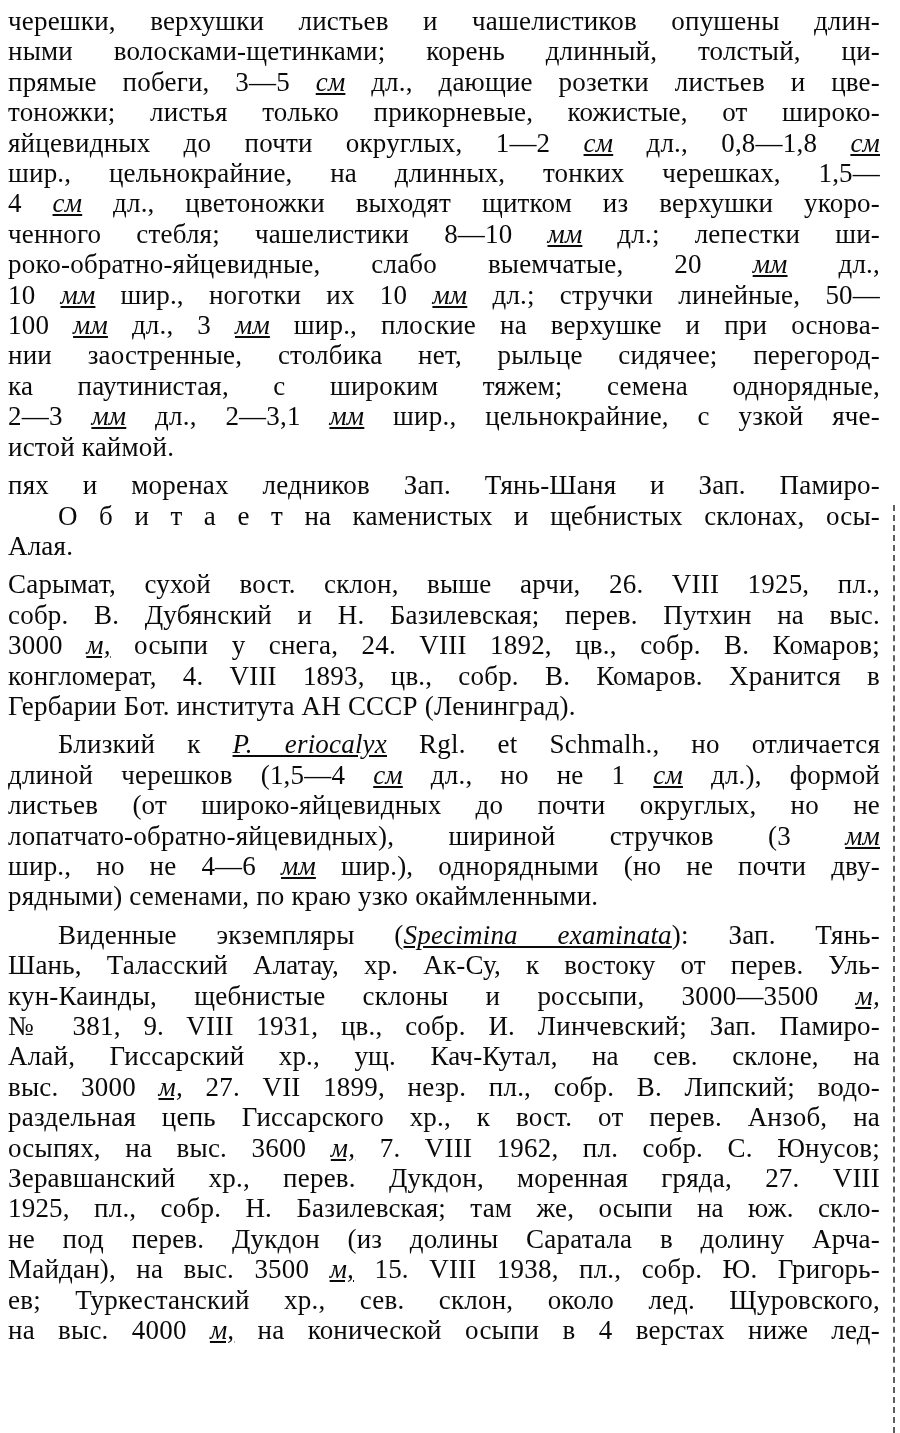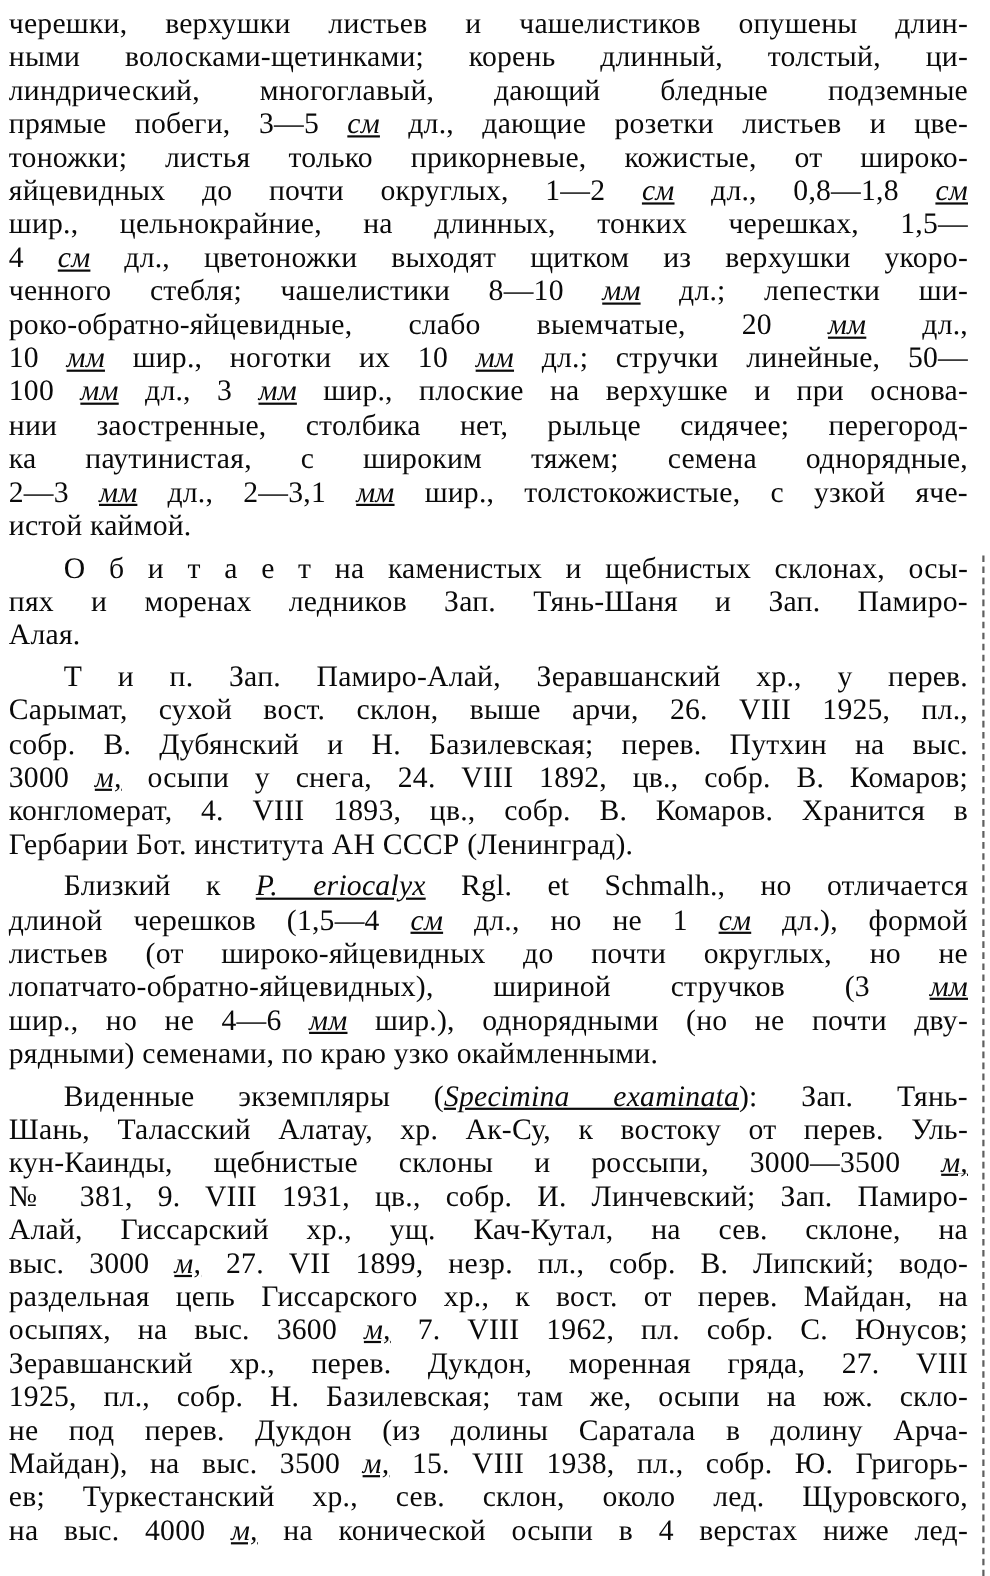--- a/index.html
+++ b/index.html
@@ -49,42 +49,40 @@
   }
 </style>
 </head>
 <body>
 
 <div class="page">
   <div class="text-col">
       <div class="para">
         <div class="line"><span>черешки, верхушки листьев и чашелистиков опушены длин-</span></div>
         <div class="line"><span>ными волосками-щетинками; корень длинный, толстый, ци-</span></div>
-        <div class="line"><span>линдрический, многоглавый, дающий бледные подземные</span></div>
         <div class="line"><span>прямые побеги, 3—5 </span><span class="it">см</span><span> дл., дающие розетки листьев и цве-</span></div>
         <div class="line"><span>тоножки; листья только прикорневые, кожистые, от широко-</span></div>
         <div class="line"><span>яйцевидных до почти округлых, 1—2 </span><span class="it">см</span><span> дл., 0,8—1,8 </span><span class="it">см</span></div>
         <div class="line"><span>шир., цельнокрайние, на длинных, тонких черешках, 1,5—</span></div>
         <div class="line"><span>4 </span><span class="it">см</span><span> дл., цветоножки выходят щитком из верхушки укоро-</span></div>
         <div class="line"><span>ченного стебля; чашелистики 8—10 </span><span class="it">мм</span><span> дл.; лепестки ши-</span></div>
         <div class="line"><span>роко-обратно-яйцевидные, слабо выемчатые, 20 </span><span class="it">мм</span><span> дл.,</span></div>
         <div class="line"><span>10 </span><span class="it">мм</span><span> шир., ноготки их 10 </span><span class="it">мм</span><span> дл.; стручки линейные, 50—</span></div>
         <div class="line"><span>100 </span><span class="it">мм</span><span> дл., 3 </span><span class="it">мм</span><span> шир., плоские на верхушке и при основа-</span></div>
         <div class="line"><span>нии заостренные, столбика нет, рыльце сидячее; перегород-</span></div>
         <div class="line"><span>ка паутинистая, с широким тяжем; семена однорядные,</span></div>
-        <div class="line"><span>2—3 </span><span class="it">мм</span><span> дл., 2—3,1 </span><span class="it">мм</span><span> шир., толстокожистые, с узкой яче-</span></div>
+        <div class="line"><span>2—3 </span><span class="it">мм</span><span> дл., 2—3,1 </span><span class="it">мм</span><span> шир., цельнокрайние, с узкой яче-</span></div>
         <div class="line end"><span>истой каймой.</span></div>
       </div>
       <div class="para">
+        <div class="line"><span>пях и моренах ледников Зап. Тянь-Шаня и Зап. Памиро-</span></div>
         <div class="line indent"><span>О б и т а е т  на каменистых и щебнистых склонах, осы-</span></div>
-        <div class="line"><span>пях и моренах ледников Зап. Тянь-Шаня и Зап. Памиро-</span></div>
         <div class="line end"><span>Алая.</span></div>
       </div>
       <div class="para">
-        <div class="line indent"><span>Т и п. Зап. Памиро-Алай, Зеравшанский хр., у перев.</span></div>
         <div class="line"><span>Сарымат, сухой вост. склон, выше арчи, 26. VIII 1925, пл.,</span></div>
         <div class="line"><span>собр. В. Дубянский и Н. Базилевская; перев. Путхин на выс.</span></div>
         <div class="line"><span>3000 </span><span class="it">м,</span><span> осыпи у снега, 24. VIII 1892, цв., собр. В. Комаров;</span></div>
         <div class="line"><span>конгломерат, 4. VIII 1893, цв., собр. В. Комаров. Хранится в</span></div>
         <div class="line end"><span>Гербарии Бот. института АН СССР (Ленинград).</span></div>
       </div>
       <div class="para">
         <div class="line indent"><span>Близкий к </span><span class="it">P. eriocalyx</span><span> Rgl. et Schmalh., но отличается</span></div>
         <div class="line"><span>длиной черешков (1,5—4 </span><span class="it">см</span><span> дл., но не 1 </span><span class="it">см</span><span> дл.), формой</span></div>
         <div class="line"><span>листьев (от широко-яйцевидных до почти округлых, но не</span></div>
@@ -92,21 +90,21 @@
         <div class="line"><span>шир., но не 4—6 </span><span class="it">мм</span><span> шир.), однорядными (но не почти дву-</span></div>
         <div class="line end"><span>рядными) семенами, по краю узко окаймленными.</span></div>
       </div>
       <div class="para">
         <div class="line indent"><span>Виденные экземпляры (</span><span class="it">Specimina examinata</span><span>): Зап. Тянь-</span></div>
         <div class="line"><span>Шань, Таласский Алатау, хр. Ак-Су, к востоку от перев. Уль-</span></div>
         <div class="line"><span>кун-Каинды, щебнистые склоны и россыпи, 3000—3500 </span><span class="it">м,</span></div>
         <div class="line"><span>№ 381, 9. VIII 1931, цв., собр. И. Линчевский; Зап. Памиро-</span></div>
         <div class="line"><span>Алай, Гиссарский хр., ущ. Кач-Кутал, на сев. склоне, на</span></div>
         <div class="line"><span>выс. 3000 </span><span class="it">м,</span><span> 27. VII 1899, незр. пл., собр. В. Липский; водо-</span></div>
-        <div class="line"><span>раздельная цепь Гиссарского хр., к вост. от перев. Майдан, на</span></div>
+        <div class="line"><span>раздельная цепь Гиссарского хр., к вост. от перев. Анзоб, на</span></div>
         <div class="line"><span>осыпях, на выс. 3600 </span><span class="it">м,</span><span> 7. VIII 1962, пл. собр. С. Юнусов;</span></div>
         <div class="line"><span>Зеравшанский хр., перев. Дукдон, моренная гряда, 27. VIII</span></div>
         <div class="line"><span>1925, пл., собр. Н. Базилевская; там же, осыпи на юж. скло-</span></div>
         <div class="line"><span>не под перев. Дукдон (из долины Саратала в долину Арча-</span></div>
         <div class="line"><span>Майдан), на выс. 3500 </span><span class="it">м,</span><span> 15. VIII 1938, пл., собр. Ю. Григорь-</span></div>
         <div class="line"><span>ев; Туркестанский хр., сев. склон, около лед. Щуровского,</span></div>
         <div class="line"><span>на выс. 4000 </span><span class="it">м,</span><span> на конической осыпи в 4 верстах ниже лед-</span></div>
       </div>
     </div>
   <div class="edge-line"></div>

